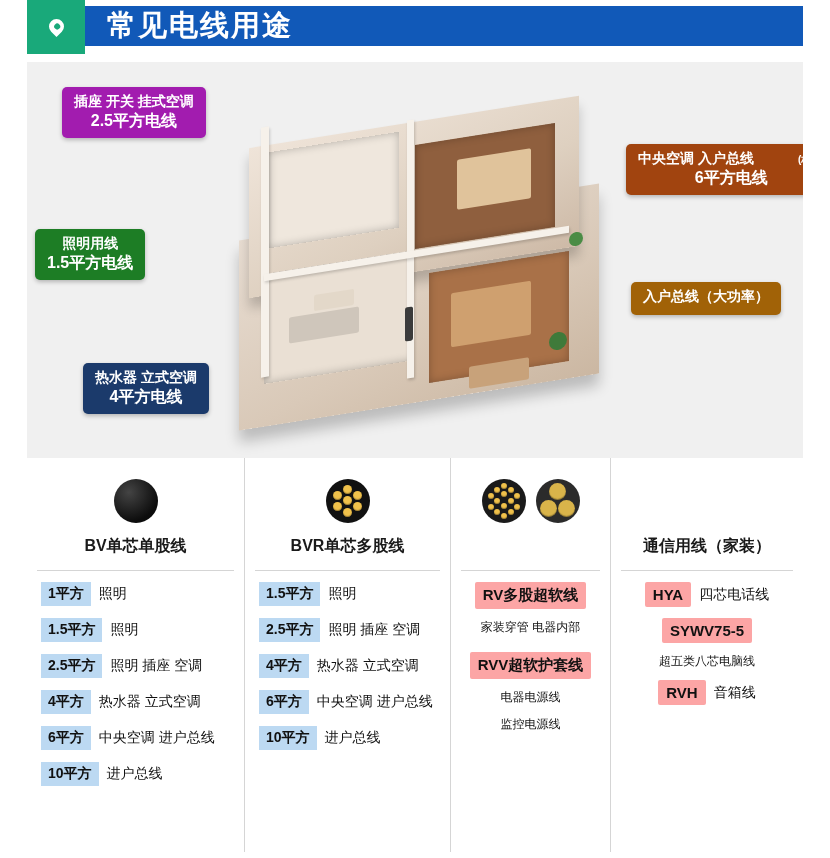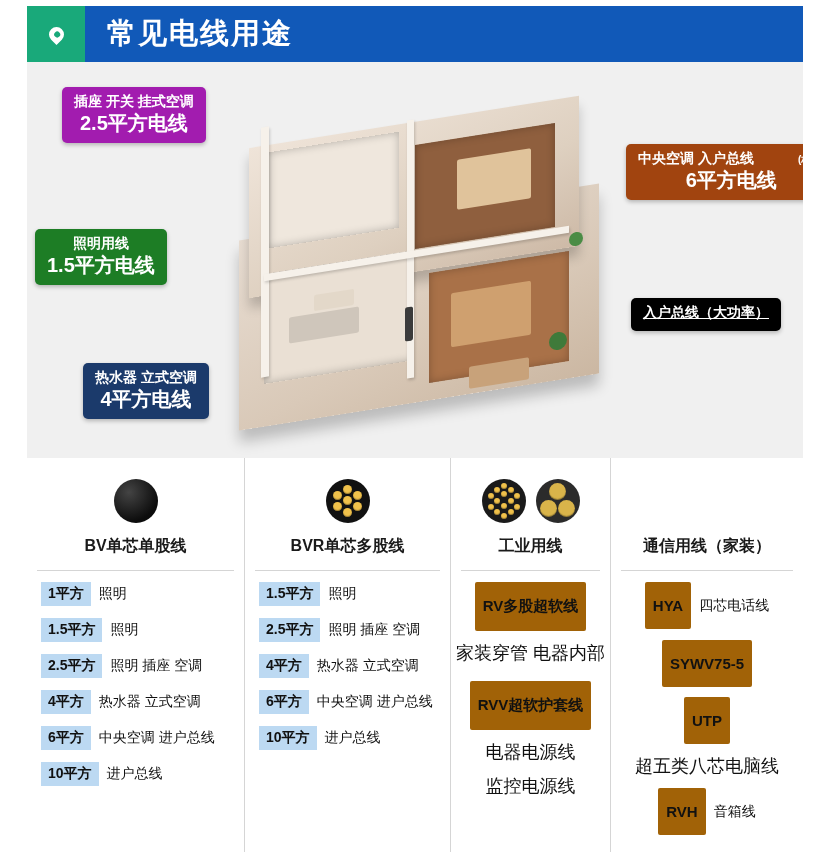--- a/index.html
+++ b/index.html
@@ -20,21 +20,21 @@
     height: 858px;
     background: #ffffff;
   }
 
   
   .header {
     position: absolute;
     left: 27px;
     top: 6px;
     width: 776px;
-    height: 56px;
+    height: 40px;
     background: #1159b8;
     display: flex;
     align-items: center;
   }
   .header-pin {
     width: 58px;
     height: 56px;
     background: #19a97a;
     display: flex;
     align-items: center;
@@ -155,29 +155,29 @@
     display: block;
     margin-bottom: 3px;
     white-space: nowrap;
   }
   .callout .c-top .sub {
     font-size: 10px;
     font-weight: bold;
     margin-left: 44px;
   }
   .callout .c-main {
-    font-size: 20px;
+    font-size: 16px;
     font-weight: bold;
     display: block;
     white-space: nowrap;
   }
   .co-1 { left: 35px;  top: 25px;  background: #a21caf; }
   .co-2 { left: 599px; top: 82px;  background: #a1440f; }
   .co-3 { left: 8px;   top: 167px; background: #1d7d25; }
-  .co-4 { left: 604px; top: 236px; background: #000000; text-decoration: underline; }
+  .co-4 { left: 604px; top: 220px; background: #a16207; }
   .co-5 { left: 56px;  top: 301px; background: #1b3a6b; }
 
   
   .table {
     position: absolute;
     left: 27px;
     top: 458px;
     width: 776px;
     height: 394px;
     background: #ffffff;
@@ -263,43 +263,43 @@
   .chip {
     background: #bcd9f2;
     color: #111;
     font-size: 14px;
     font-weight: bold;
     padding: 3px 7px;
     border-radius: 0;
     white-space: nowrap;
   }
   .chip-wide {
-    background: #a16207;
+    background: #fca5a5;
     color: #111;
     font-size: 15px;
     font-weight: bold;
-    padding: 15px 8px;
+    padding: 4px 8px;
     border-radius: 2px;
     white-space: nowrap;
     text-align: center;
   }
   .desc {
     font-size: 14px;
     color: #111;
     white-space: nowrap;
   }
   .row-c {
     display: flex;
     flex-direction: column;
     align-items: center;
     gap: 9px;
     margin-bottom: 10px;
   }
   .plain {
-    font-size: 18px;
+    font-size: 12px;
     color: #111;
     white-space: nowrap;
     text-align: center;
   }
   .row-inline {
     display: flex;
     align-items: center;
     justify-content: center;
     gap: 8px;
     margin-bottom: 11px;
@@ -455,21 +455,20 @@
           <i style="width:6px;height:6px;left:12px;top:30px;"></i>
           <i style="width:6px;height:6px;left:26px;top:30px;"></i>
           <i style="width:6px;height:6px;left:19px;top:34px;"></i>
         </span>
         <span class="dot-three">
           <i style="width:17px;height:17px;left:13px;top:4px;"></i>
           <i style="width:17px;height:17px;left:4px;top:21px;"></i>
           <i style="width:17px;height:17px;left:22px;top:21px;"></i>
         </span>
       </div>
-      <div class="col-title">工业用线</div>
       <div class="col-sep"></div>
       <div class="rows">
         <div class="row-c">
           <span class="chip-wide">RV多股超软线</span>
         </div>
         <div class="row-c">
           <span class="plain">家装穿管 电器内部</span>
         </div>
         <div class="gap-sm"></div>
         <div class="row-c">
@@ -490,23 +489,20 @@
       <div class="col-sep"></div>
       <div class="rows">
         <div class="row-inline">
           <span class="chip-wide">HYA</span>
           <span class="desc">四芯电话线</span>
         </div>
         <div class="row-c">
           <span class="chip-wide">SYWV75-5</span>
         </div>
         <div class="row-c">
-          <span class="chip-wide">UTP</span>
-        </div>
-        <div class="row-c">
           <span class="plain">超五类八芯电脑线</span>
         </div>
         <div class="row-inline">
           <span class="chip-wide">RVH</span>
           <span class="desc">音箱线</span>
         </div>
       </div>
     </div>
 
   </div>

